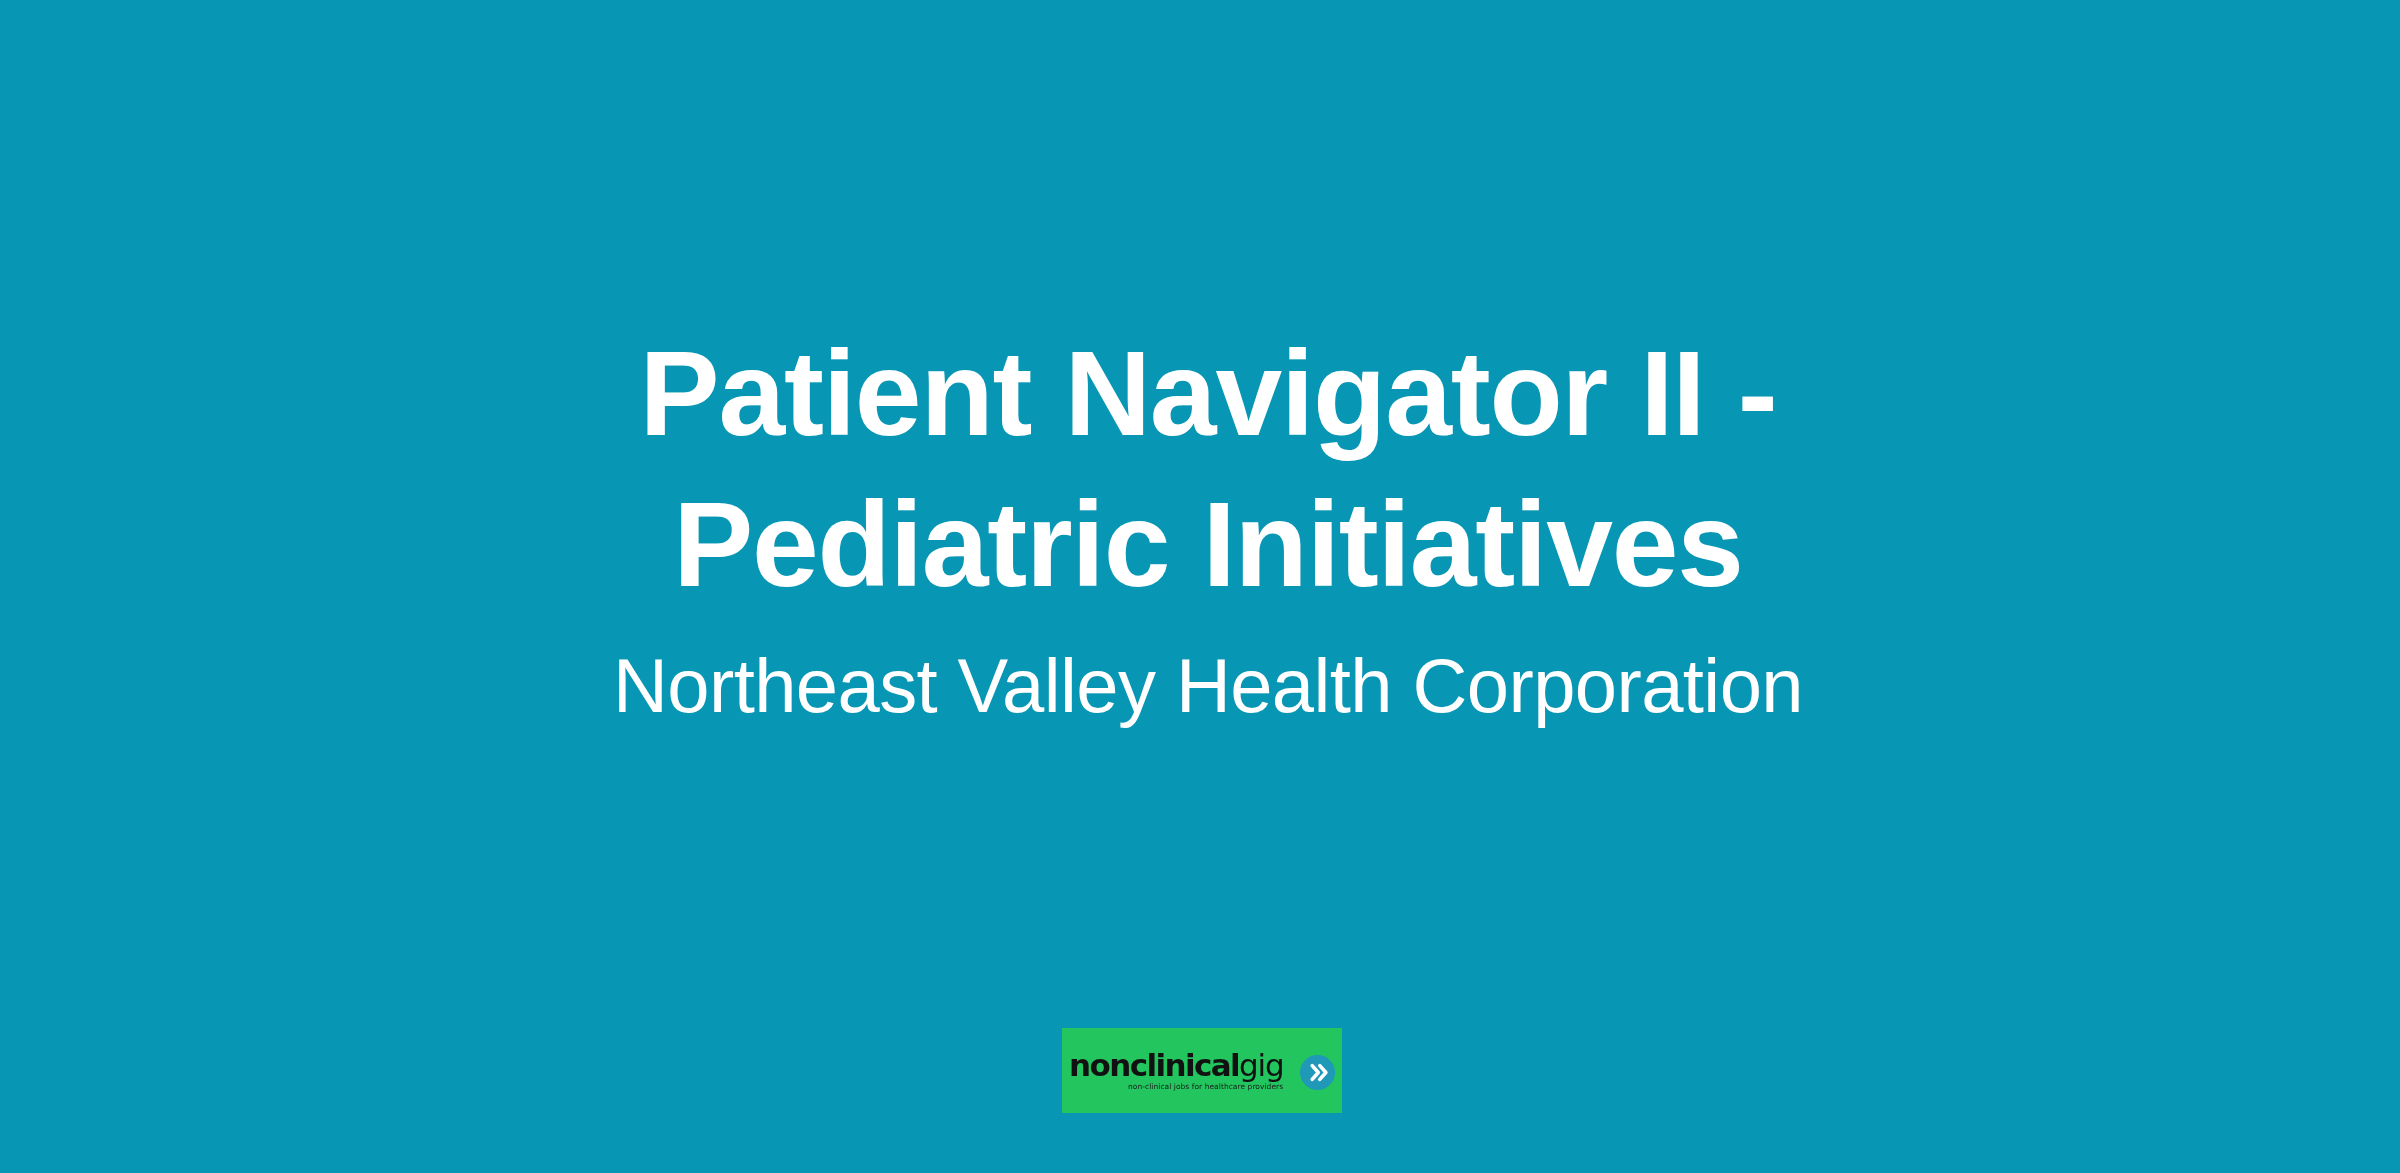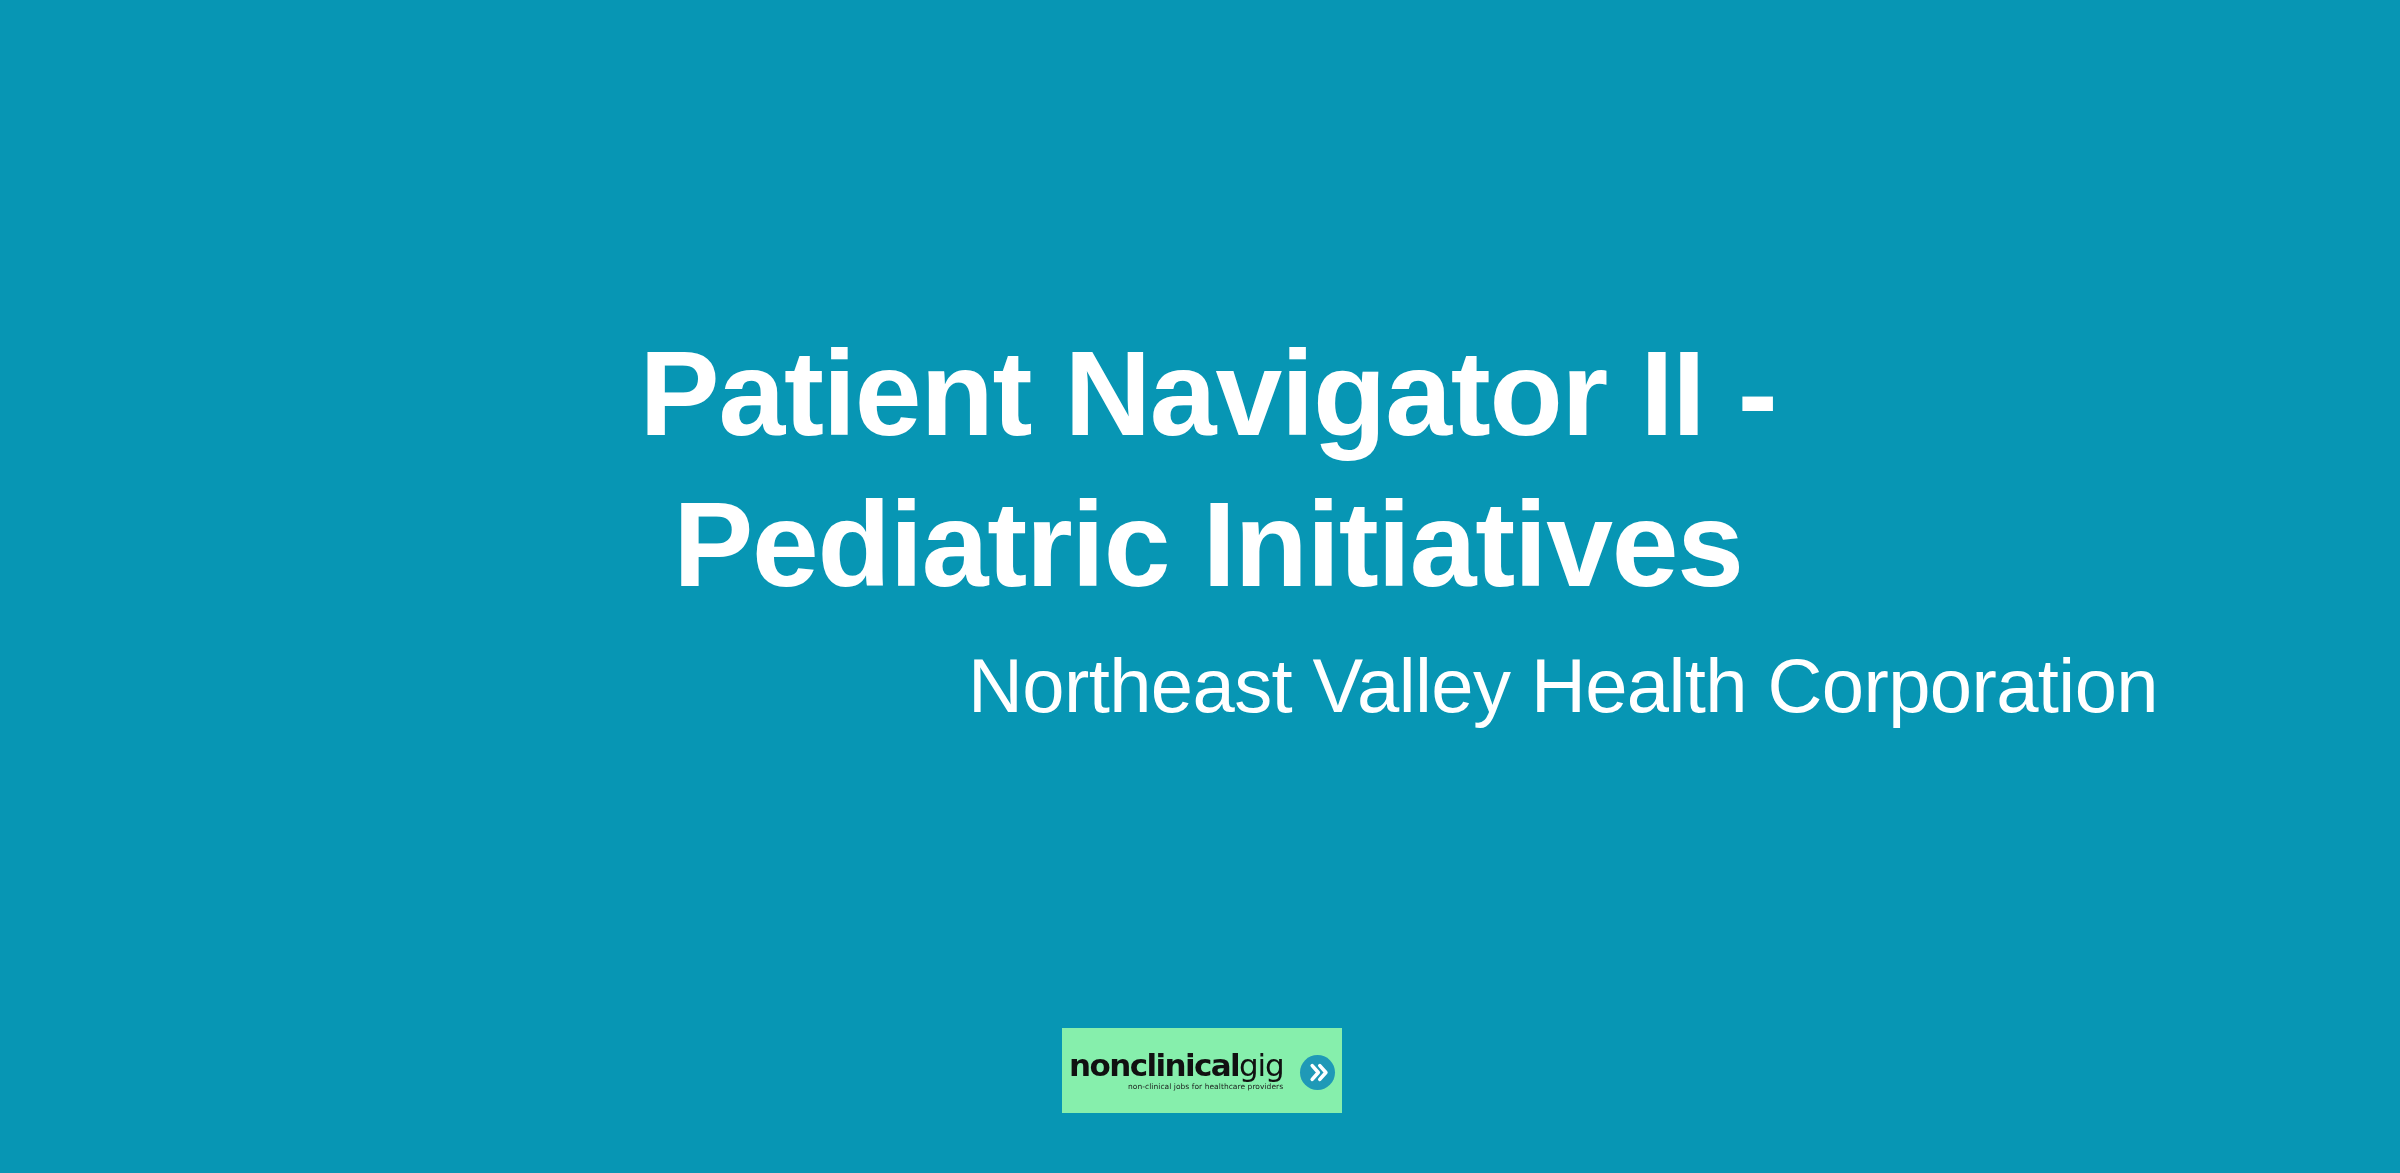--- a/index.html
+++ b/index.html
@@ -53,32 +53,32 @@
 
   .slide-subtitle {
     width: 1900px;
     margin: 0;
     padding-top: 21px;
     font-family: "Liberation Sans", sans-serif;
     font-size: 76px;
     font-weight: normal;
     line-height: 1.18;
     color: #ffffff;
-    text-align: right;
+    text-align: center;
     letter-spacing: -0.6px;
   }
 
   
   .logo-plate {
     position: absolute;
     left: 1062px;
     top: 1028px;
     width: 280px;
     height: 85px;
-    background: #86efac;
+    background: #22c55e;
     box-sizing: border-box;
     overflow: hidden;
   }
 
   .logo-inner {
     position: absolute;
     left: 0px;
     top: 0px;
     width: 280px;
     height: 85px;

